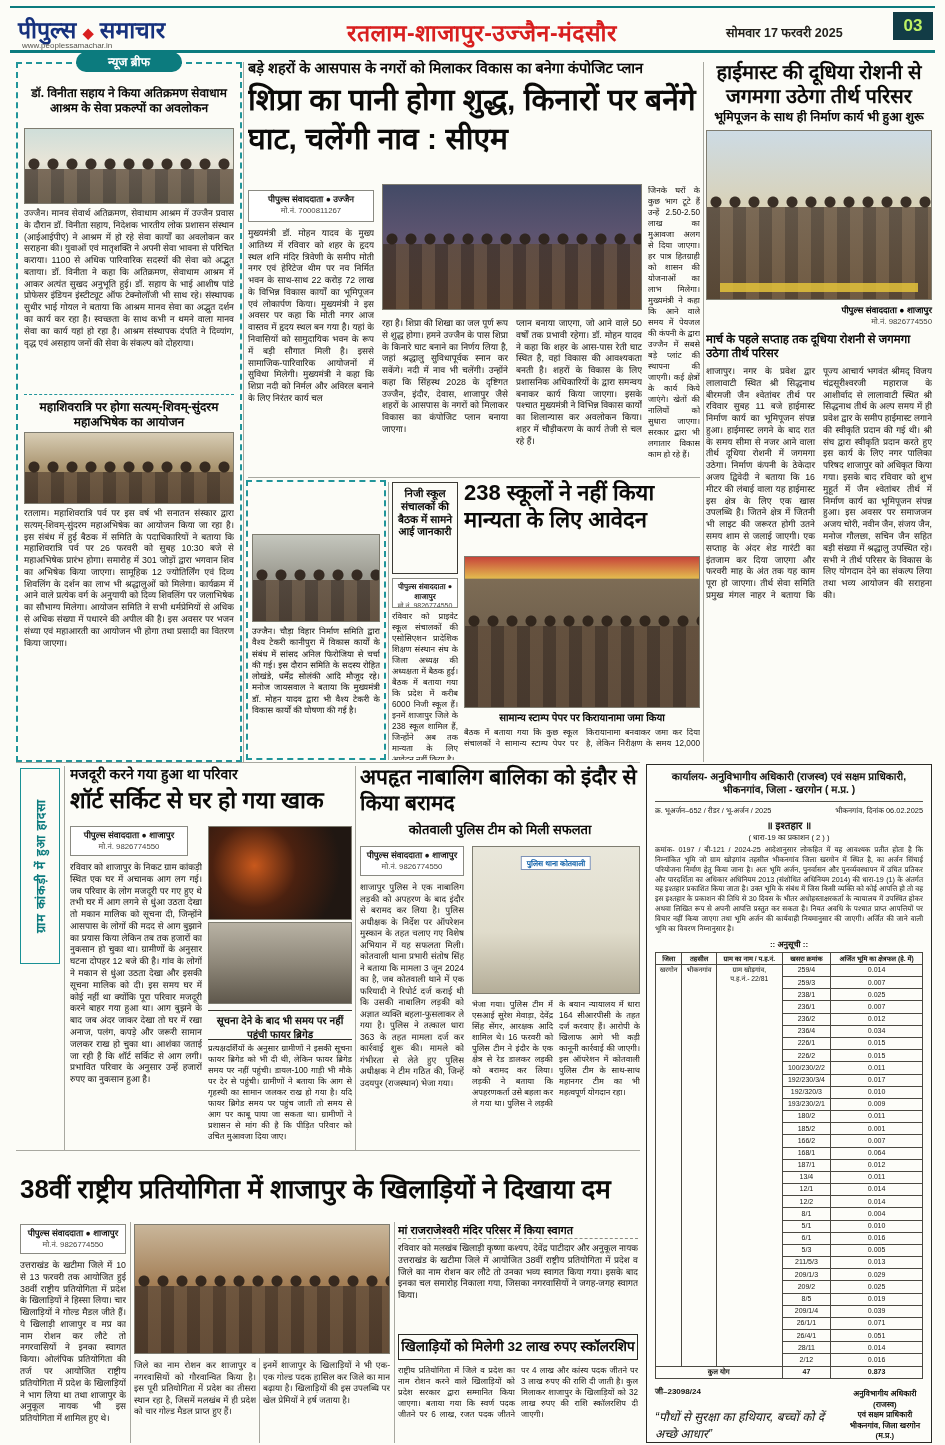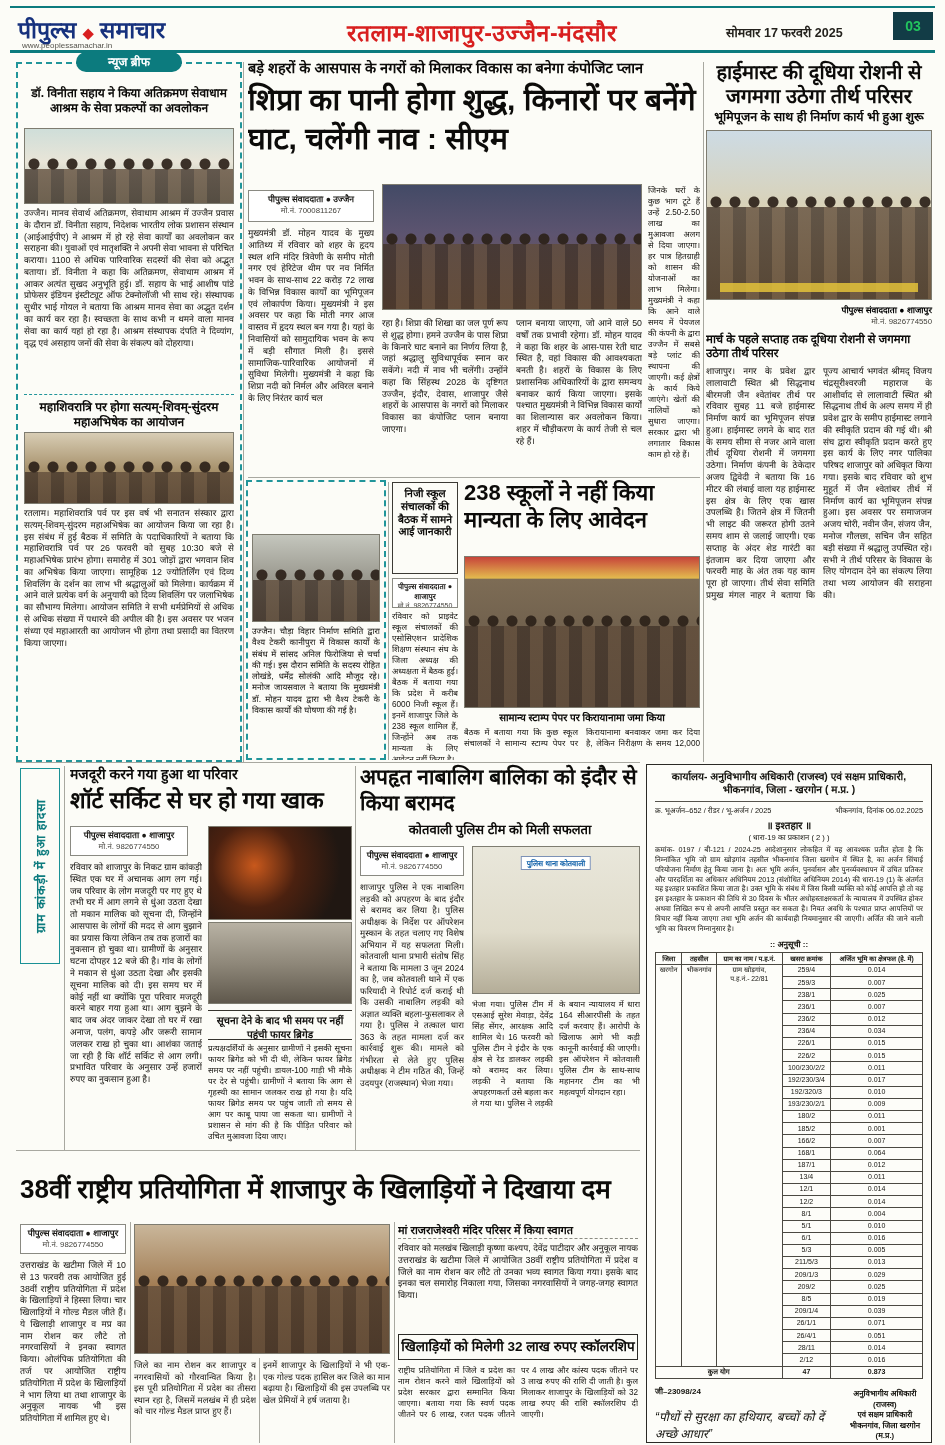--- a/index.html
+++ b/index.html
@@ -35,21 +35,21 @@
   .ph-highmast::after { content:""; position:absolute; left:6%; right:6%; bottom:7px; height:9px; background:#e3c239; opacity:.85; }
   .ph-school { background:linear-gradient(180deg,#c7443a 0%,#e3b94e 14%,#7d6c55 15%,#5e5042 100%); }
   .ph-fire1 { background:radial-gradient(circle at 32% 42%, #c8581c 0%, rgba(92,36,14,.7) 38%, #201712 78%), #241a14; }
   .ph-fire2 { background:linear-gradient(180deg,#b8b2a4 0%,#8f887a 50%,#5f584c 100%); }
   .ph-police { background:linear-gradient(180deg,#e9e7db 0%,#e0dccb 58%,#b4ad98 60%,#8f olive 100%); background:linear-gradient(180deg,#e9e7db 0%,#e0dccb 58%,#b4ad98 100%); }
   .ph-sports { background:linear-gradient(180deg,#c9b69a 0%,#9c7449 55%,#74512f 100%); }
   .police-sign { position:absolute; top:9px; left:50%; transform:translateX(-50%); background:#fff; border:1px solid #7c91b6; color:#0c5ea8; font-size:7.5px; font-weight:700; padding:1px 5px; white-space:nowrap;text-align:right; }
   .vlabel-box { border:1px solid #1a9196; display:flex; align-items:center; justify-content:center; }
   .vlabel { writing-mode:vertical-rl; transform:rotate(180deg); font-weight:700; font-size:12.5px; color:#0c7b7e; letter-spacing:1px; white-space:nowrap; }
   .pill { background:#0c7b7e; color:#fff; font-weight:700; font-size:12px; text-align:center; border-radius:10px; line-height:20px; }
-  .pagenum { background:#123c46; color:#22c55e; font-weight:700; font-size:14px; text-align:center; line-height:28px; }
+  .pagenum { background:#123c46; color:#bef264; font-weight:700; font-size:17px; text-align:center; line-height:28px; }
   .capbar { border-top:1.5px solid #35332d; border-bottom:1.5px solid #35332d; font-weight:700; text-align:center; color:#12110e; overflow:hidden; }
   
   .notice { border:1.2px solid #2b2a26; background:#fdfdf9; padding:6px 8px 19px 8px; font-size:7.2px; color:#15140f; display:flex; flex-direction:column; }
   .notice .ttl { font-weight:700; font-size:10.3px; text-align:center; line-height:1.25; }
   .notice .refs { display:flex; justify-content:space-between; font-size:7.4px; margin-top:4px; border-top:1px solid #55534c; padding-top:3px; }
   .notice .ish { font-weight:700; font-size:10px; text-align:center; margin-top:3px; }
   .notice .ish2 { font-size:7.6px; text-align:center; margin-bottom:3px; }
   .notice .nbody { text-align:justify; line-height:1.38; }
   .notice .sched { font-weight:700; font-size:8px; text-align:center; margin:4px 0 3px; }
   .notice table { width:100%; border-collapse:collapse; font-size:7px; }

